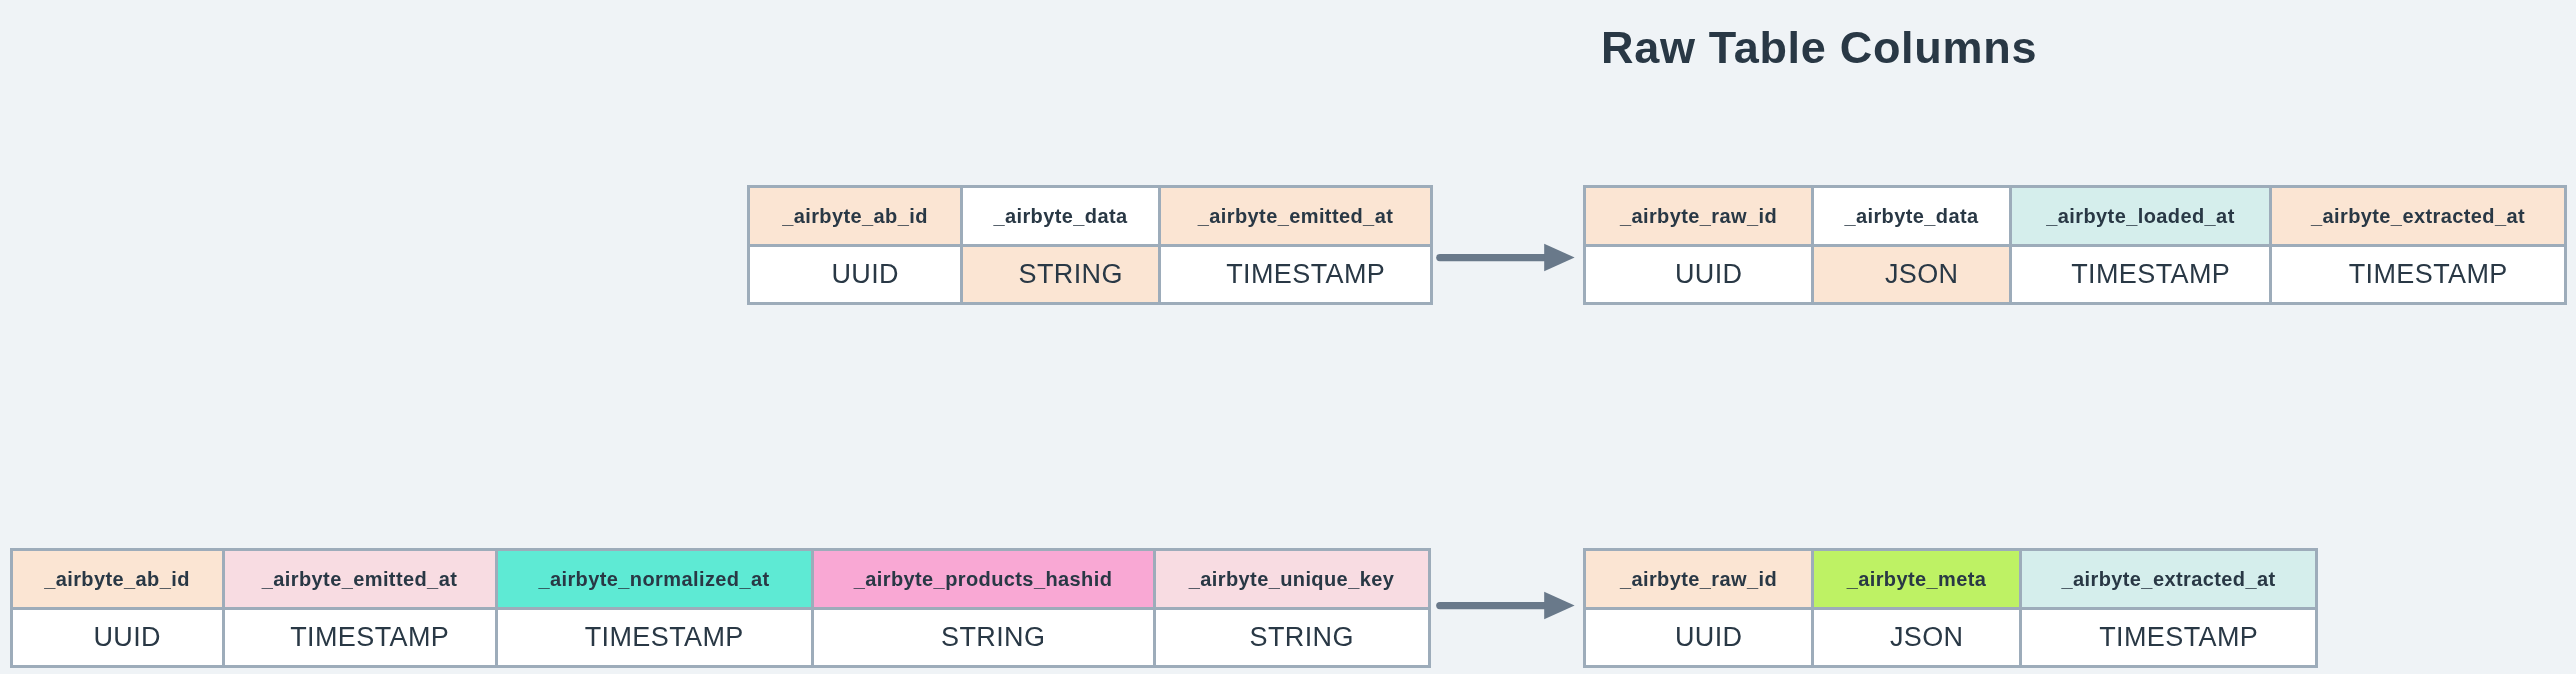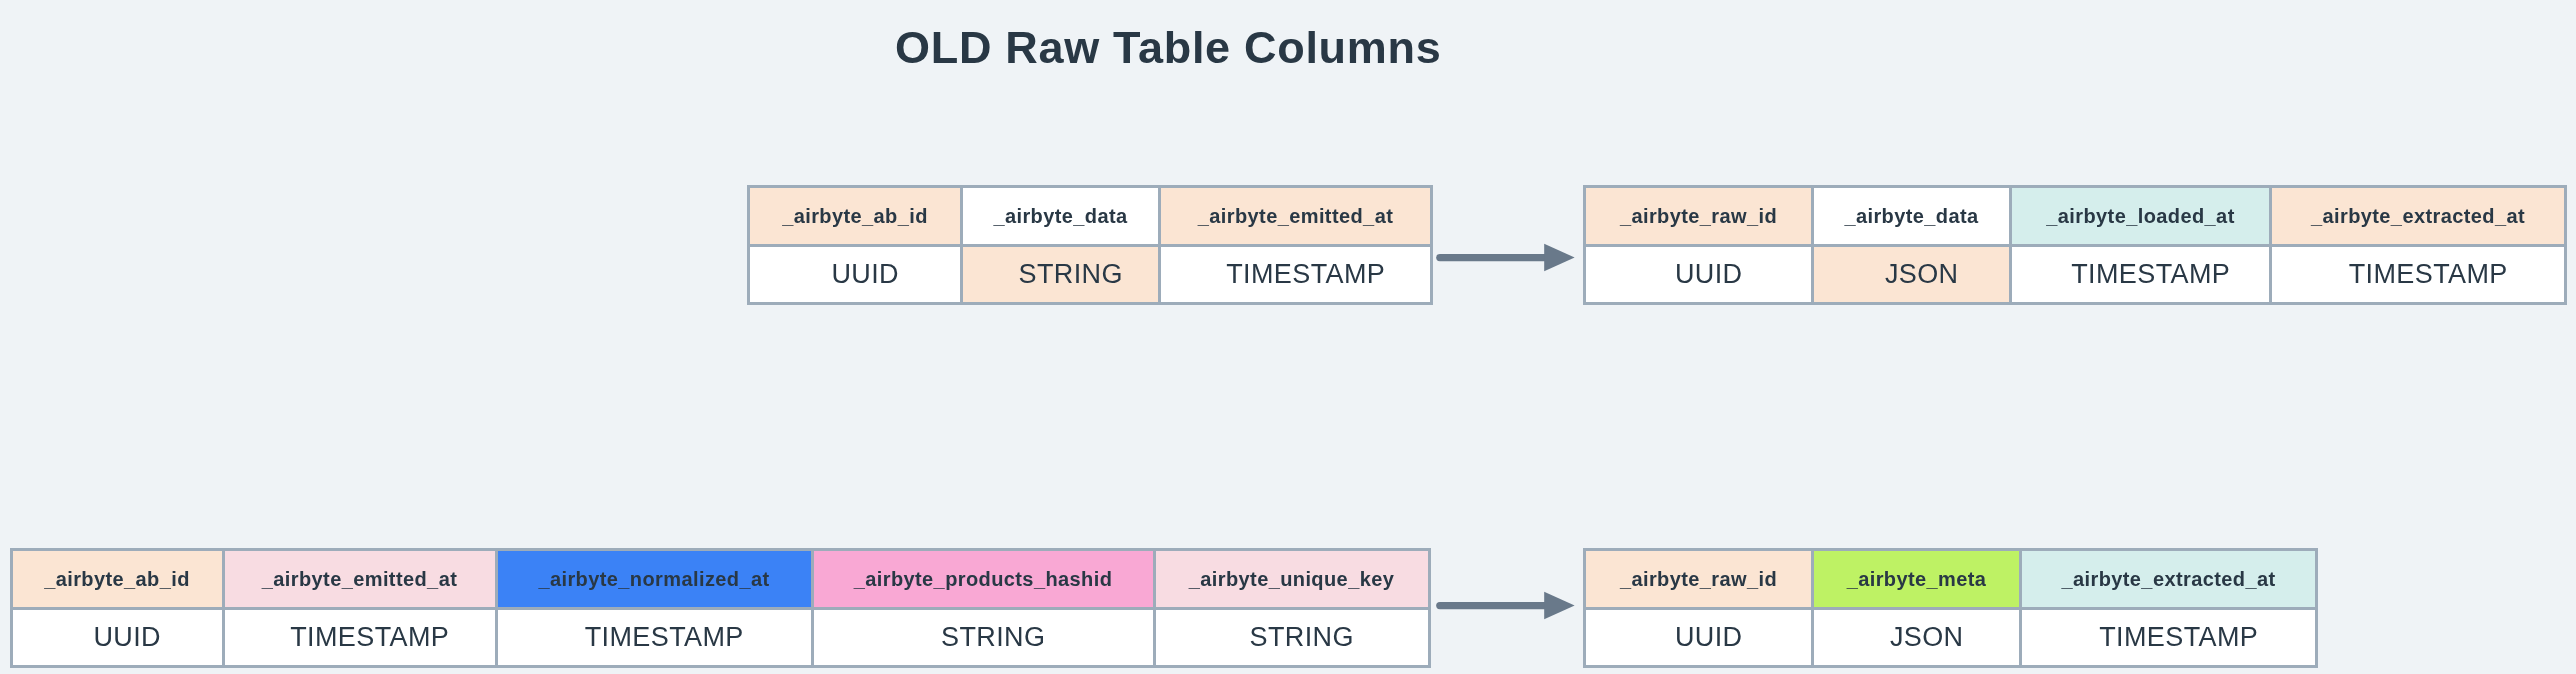--- a/index.html
+++ b/index.html
@@ -51,21 +51,21 @@
     vertical-align:middle;
     padding:0 0 0 20.4px;
   }
   .arrow-svg{position:absolute;}
 </style>
 </head>
 <body>
 
 <div class="canvas">
 
-  <div class="diagram-title" style="left:895px;top:23px;">OLD Raw Table Columns</div>
+  <div class="diagram-title" style="left:1601px;top:23px;">Raw Table Columns</div>
 
 
   <table class="cols" style="left:747px;top:185px;width:683px;">
     <tbody>
         <tr>
       <th style="width: 213px; background: rgb(251, 229, 211);">_airbyte_ab_id</th>
       <th style="width: 198px; background: rgb(255, 255, 255);">_airbyte_data</th>
       <th style="width: 272px; background: rgb(251, 229, 211);">_airbyte_emitted_at</th>
     </tr>
     <tr>
@@ -96,21 +96,21 @@
       <td style="background: rgb(255, 255, 255);">TIMESTAMP</td>
     </tr>
   </tbody>
     </table>
 
   <table class="cols" style="left:9.5px;top:548px;width:1418px;">
     <tbody>
         <tr>
       <th style="width: 212px; background: rgb(251, 229, 211);">_airbyte_ab_id</th>
       <th style="width: 273px; background: rgb(248, 220, 226);">_airbyte_emitted_at</th>
-      <th style="width: 316px; background: #3b82f6;">_airbyte_normalized_at</th>
+      <th style="width: 316px; background: #5eead4;">_airbyte_normalized_at</th>
       <th style="width: 342px; background: #f9a8d4;">_airbyte_products_hashid</th>
       <th style="width: 275px; background: rgb(248, 220, 226);">_airbyte_unique_key</th>
     </tr>
     <tr>
       <td style="background: rgb(255, 255, 255);">UUID</td>
       <td style="background: rgb(255, 255, 255);">TIMESTAMP</td>
       <td style="background: rgb(255, 255, 255);">TIMESTAMP</td>
       <td style="background: rgb(255, 255, 255);">STRING</td>
       <td style="background: rgb(255, 255, 255);">STRING</td>
     </tr>

